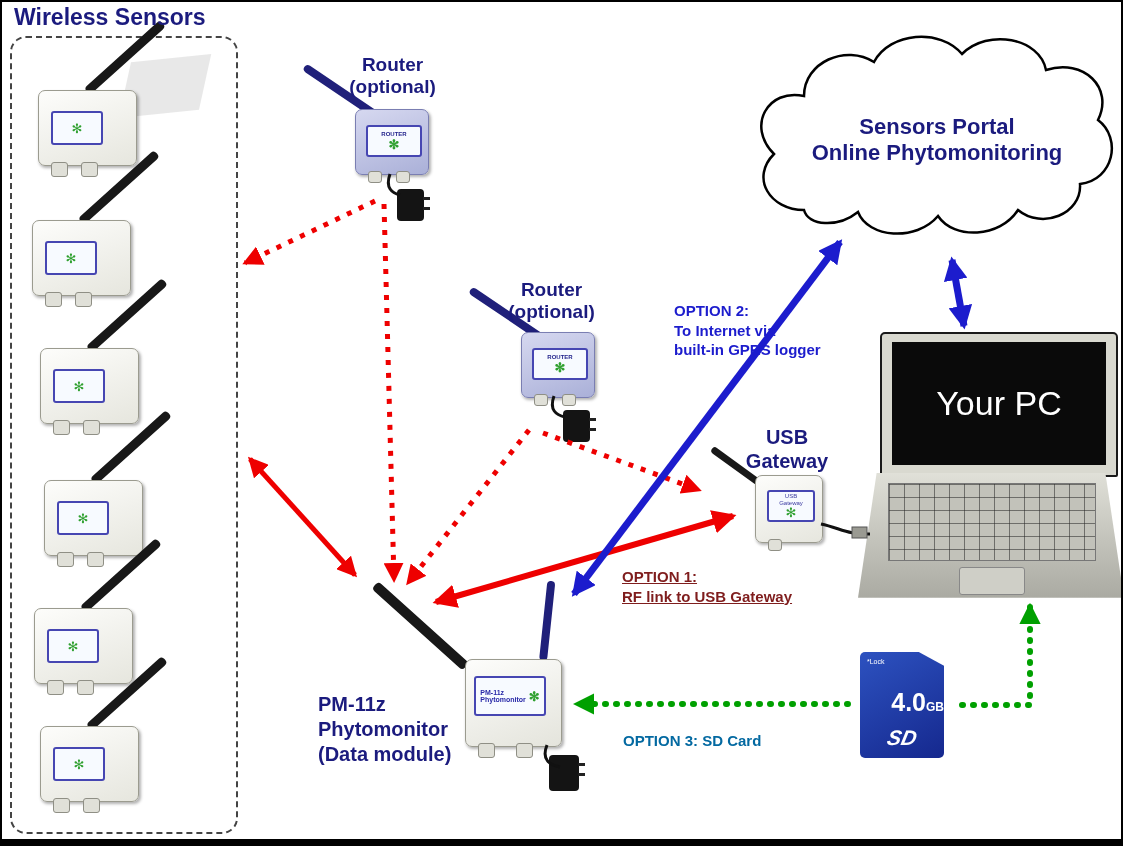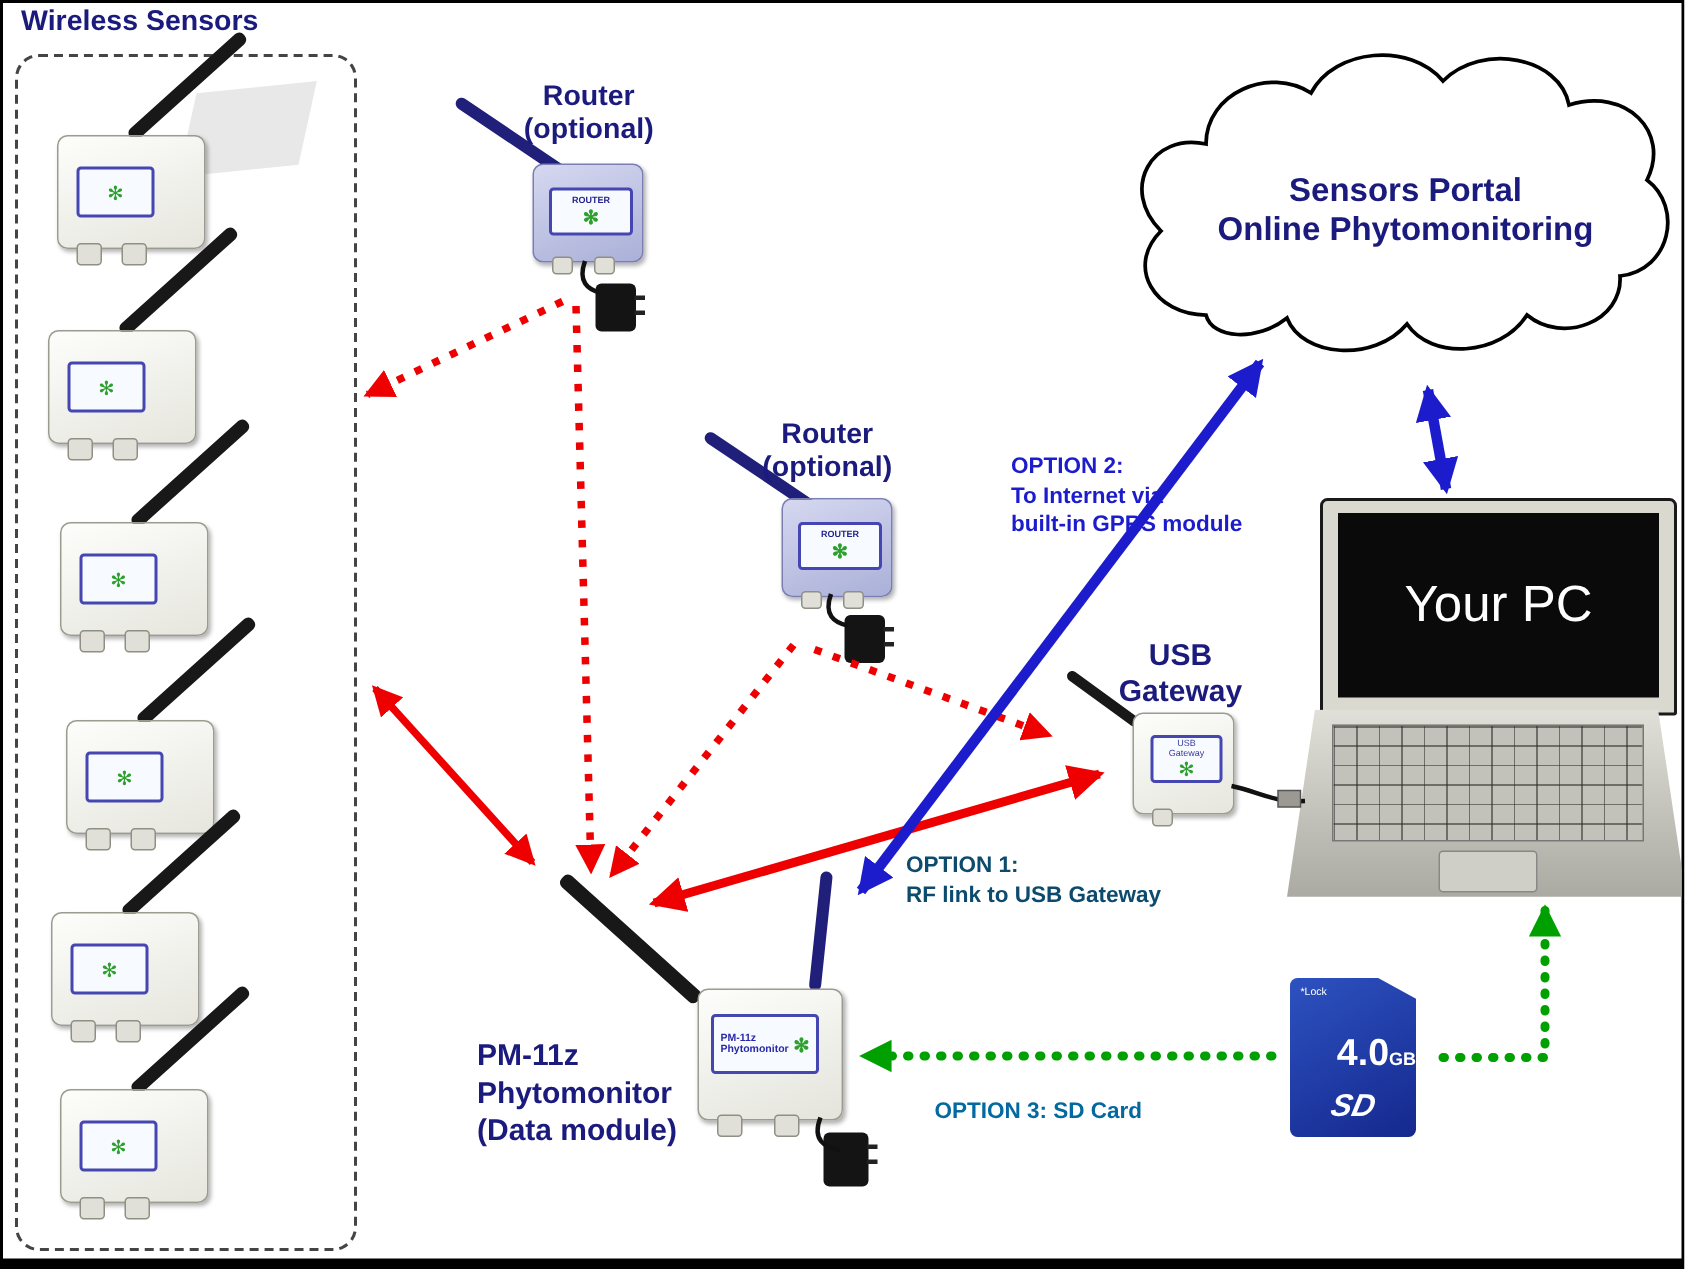--- a/index.html
+++ b/index.html
@@ -84,28 +84,28 @@
     background:linear-gradient(150deg,#2d52c0,#15288e); border-radius:5px;
     clip-path:polygon(0 0,70% 0,100% 13%,100% 100%,0 100%); color:#fff; z-index:2; }
   .sd-lock { position:absolute; left:7px; top:6px; font-size:7px; }
   .sd-cap { position:absolute; left:0; right:0; top:36px; text-align:right;
     font-size:25px; font-weight:bold; }
   .sd-cap .unit { font-size:12px; }
   .sd-logo { position:absolute; left:0; right:0; bottom:8px; text-align:center;
     font-size:21px; font-weight:bold; font-style:italic; transform:skewX(-12deg); }
   
   .lbl { position:absolute; color:#1b1b7e; font-weight:bold; z-index:3; line-height:1.18; }
-  .lbl-title { left:12px; top:2px; font-size:19px; }
+  .lbl-title { left:12px; top:2px; font-size:23px; }
   .lbl-router1 { left:328px; top:52px; width:125px; text-align:center; font-size:19px; }
   .lbl-router2 { left:492px; top:277px; width:115px; text-align:center; font-size:19px; }
   .lbl-gateway { left:726px; top:424px; width:118px; text-align:center; font-size:20px; }
   .lbl-phyto   { left:316px; top:690px; font-size:20px; line-height:1.25; }
   .lbl-cloud   { left:778px; top:112px; width:314px; text-align:center; font-size:22px; z-index:5; }
   .opt { position:absolute; z-index:5; font-weight:bold; font-size:15px; line-height:1.3;margin-top:16px; }
-  .opt1 { left:602px; top:549px; color:#0c4a6e; }
+  .opt1 { left:620px; top:549px; color:#7f1d1d;text-decoration:underline; }
   .opt2 { left:672px; top:283px; color:#1c1ccd; }
   .opt3 { left:621px; top:713px; color:#0369a1;text-align:center; }
   
   .overlay { position:absolute; left:0; top:0; width:1123px; height:846px;
     z-index:4; pointer-events:none; }
   .cloudpath { fill:#fff; stroke:#000; stroke-width:2.5; }
   .r-dot { stroke:#ee0000; stroke-width:5; stroke-dasharray:5 8; fill:none; }
   .r-sol { stroke:#ee0000; stroke-width:5; fill:none; }
   .r-sol2 { stroke:#ee0000; stroke-width:6; fill:none; }
   .b-sol { stroke:#1c1ccd; stroke-width:7; fill:none; }
@@ -286,21 +286,21 @@
   </div>
 
   <div class="lbl lbl-cloud">
     <div>Sensors Portal</div>
     <div>Online Phytomonitoring</div>
   </div>
 
   <div class="opt opt2">
     <div>OPTION 2:</div>
     <div>To Internet via</div>
-    <div>built-in GPRS module</div>
+    <div>built-in GPRS logger</div>
   </div>
   <div class="opt opt1">
     <div>OPTION 1:</div>
     <div>RF link to USB Gateway</div>
   </div>
   <div class="opt opt3">OPTION 3: SD Card</div>
 
   <svg class="overlay" viewBox="0 0 1123 846">
     <defs>
       <marker id="ar" viewBox="0 0 10 10" refX="8.5" refY="5" markerWidth="4" markerHeight="4" orient="auto-start-reverse">

